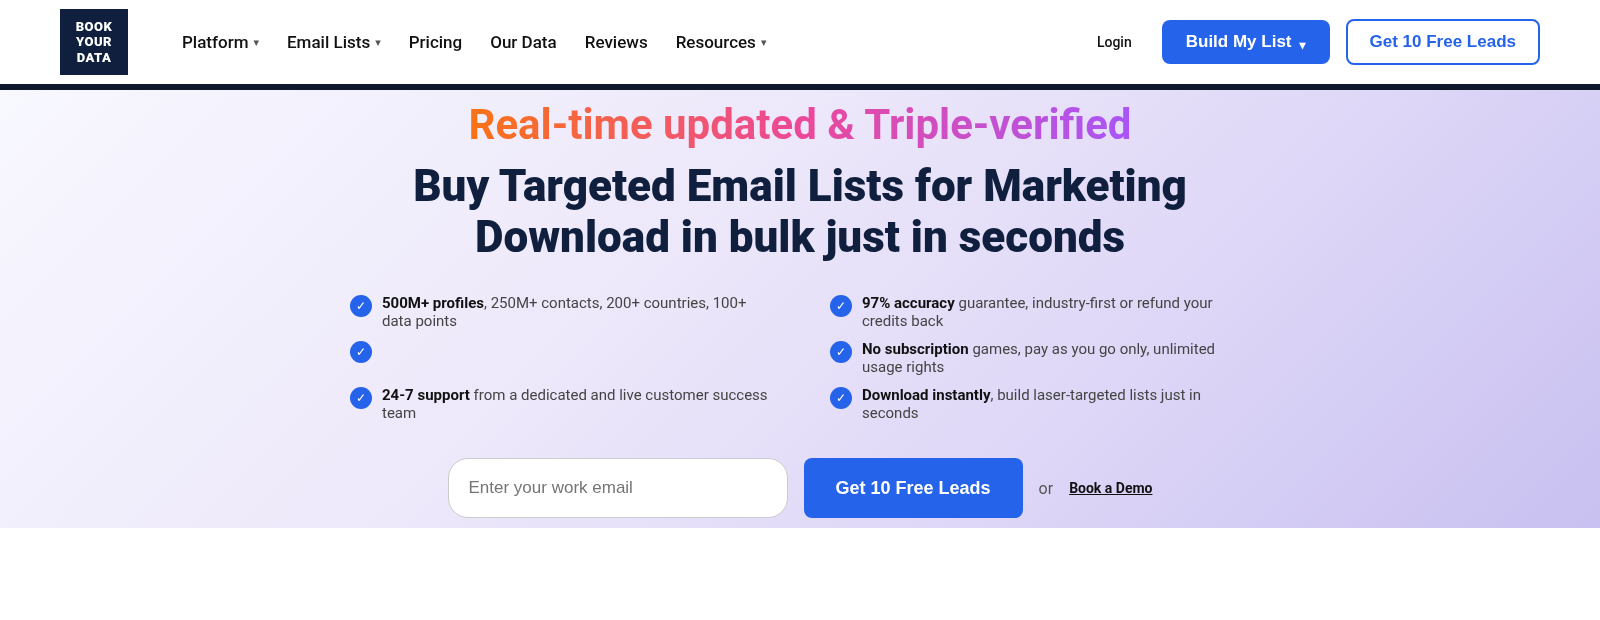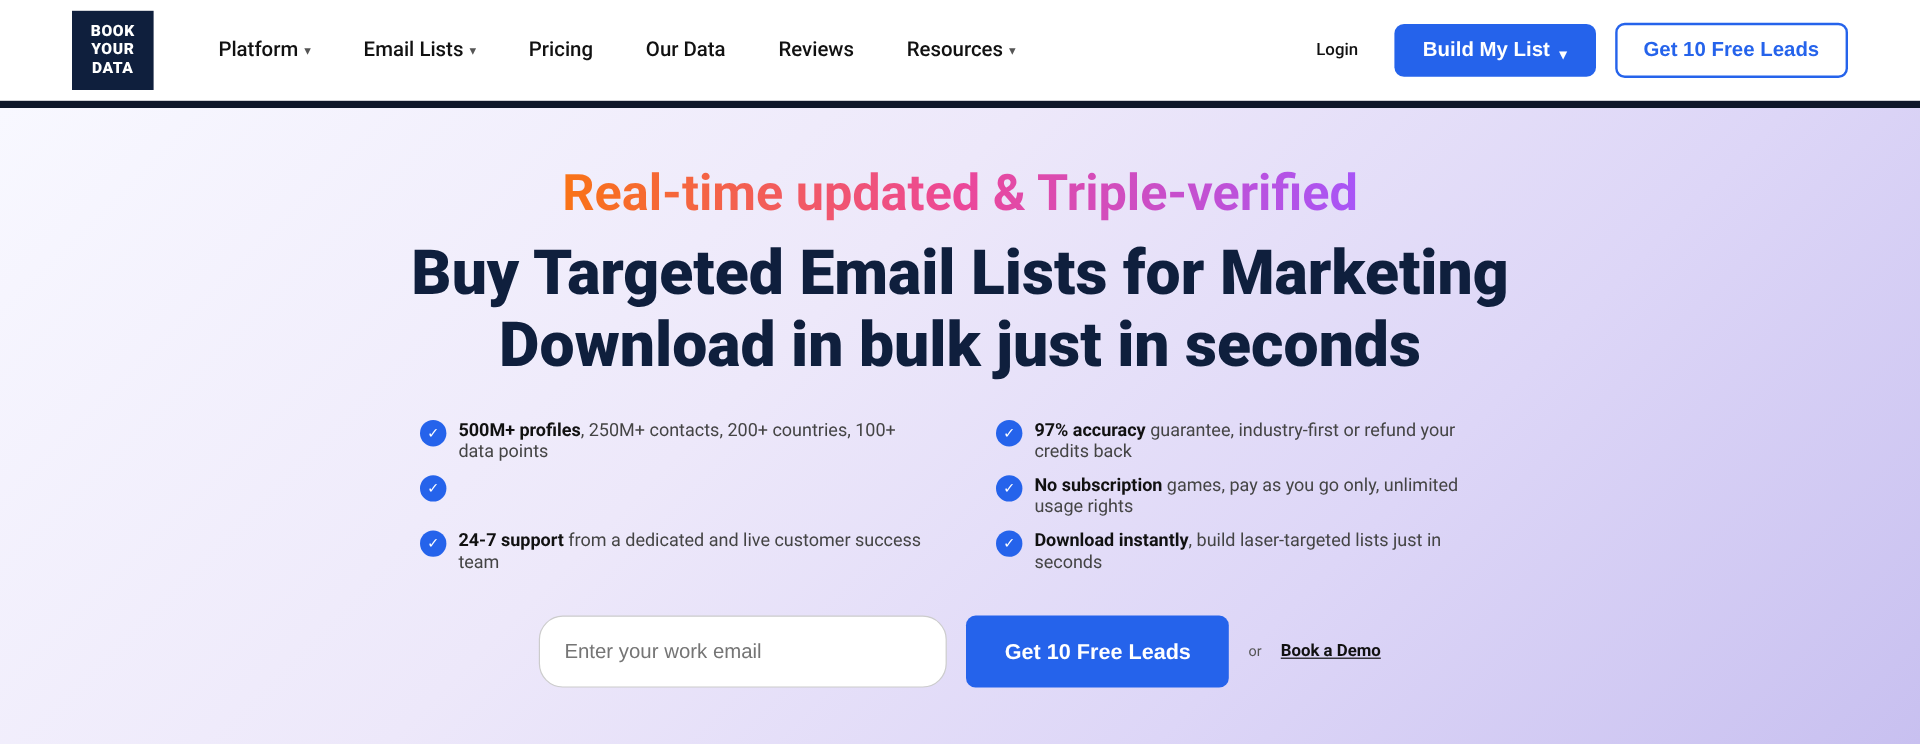--- a/index.html
+++ b/index.html
@@ -31,21 +31,21 @@
       padding: 10px 12px;
       text-transform: uppercase;
       letter-spacing: 0.5px;
       margin-right: 40px;
       min-width: 68px;
       text-align: center;
     }
     .nav-links {
       display: flex;
       align-items: center;
-      gap: 16px;
+      gap: 0;
       flex: 1;
       text-align: center;
     }
     .nav-item {
       display: flex;
       align-items: center;
       gap: 5px;
       padding: 8px 14px;
       font-size: 17px;
       color: #111;
@@ -92,41 +92,41 @@
       border-radius: 8px;
       padding: 11px 22px;
       font-size: 17px;
       font-weight: 600;
       cursor: pointer;
     }
 
     
     .hero {
       background: linear-gradient(135deg, #f8f8ff 0%, #ede8fa 40%, #ddd6f7 70%, #c8c0f0 100%);
-      height: 530px;
+      height: 438px;
       display: flex;
       flex-direction: column;
       align-items: center;
       justify-content: center;
       text-align: center;
       padding: 0 40px;
       position: relative;
     }
 
     .hero-gradient-title {
       font-size: 42px;
       font-weight: 700;
       background: linear-gradient(90deg, #f97316 0%, #ec4899 50%, #a855f7 100%);
       -webkit-background-clip: text;
       -webkit-text-fill-color: transparent;
       background-clip: text;
       margin-bottom: 12px;
     }
     .hero-main-title {
-      font-size: 52px;
+      font-size: 44px;
       font-weight: 900;
       color: #0f1f3d;
       line-height: 1.15;
       margin-bottom: 32px;
     }
 
     .features-grid {
       display: grid;
       grid-template-columns: 1fr 1fr;
       gap: 10px 60px;
@@ -185,21 +185,21 @@
       border: none;
       border-radius: 8px;
       height: 60px;
       padding: 0 32px;
       font-size: 18px;
       font-weight: 700;
       cursor: pointer;
       white-space: nowrap;
     }
     .or-text {
-      font-size: 12px;
+      font-size: 16px;
       color: #555;
     }
     .book-demo-link {
       font-size: 14px;
       font-weight: 700;
       color: #111;
       text-decoration: underline;
       cursor: pointer;
     }
   </style>

